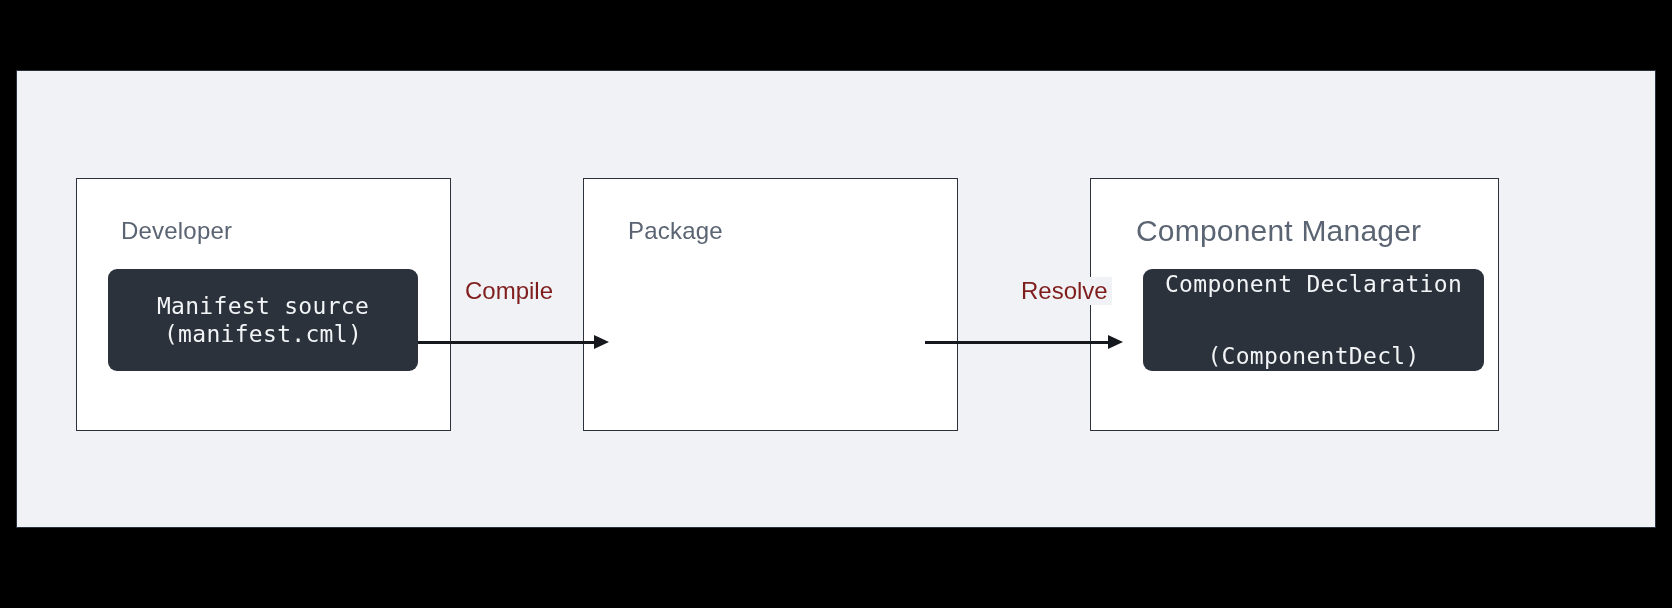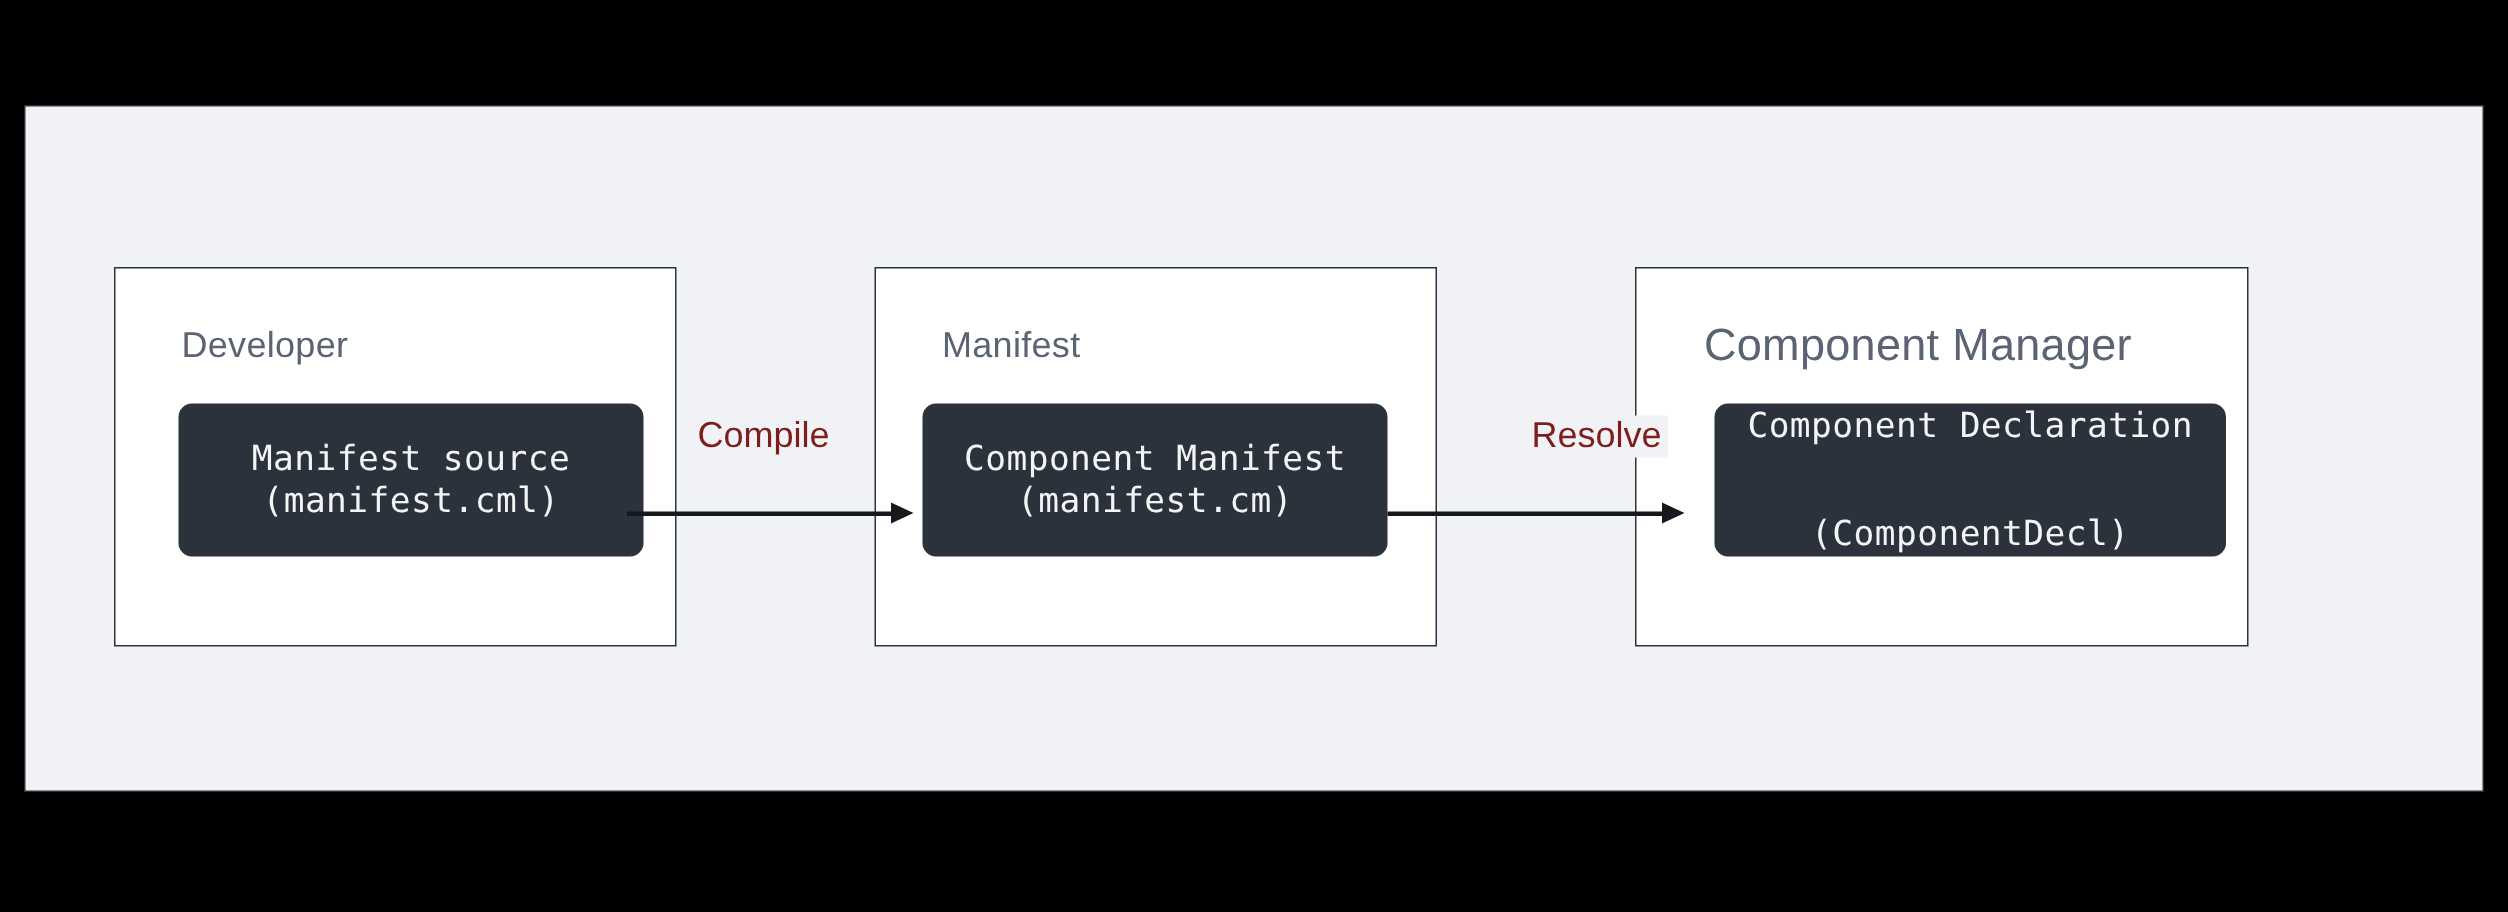--- a/index.html
+++ b/index.html
@@ -69,21 +69,21 @@
     flex-direction: column;
     align-items: center;
     justify-content: center;
     font-family: "DejaVu Sans Mono", monospace;
     color: #f2f4f6;
     font-size: 23px;
     line-height: 1.22;
     white-space: nowrap;
     letter-spacing: 0.3px;
   }
-  .node-manifest-source { left: 91px;   width: 310px; margin-left: 11px; }  
+  .node-manifest-source { left: 91px;   width: 310px; }  
   .node-component-manifest { left: 598px; width: 310px; } 
   .node-component-decl  { left: 1126px; width: 341px; gap: 43px; }  
 
   .node-line { display: block; }
 
   
   .edge {
     position: absolute;
     top: 268px;            
     height: 6px;
@@ -129,36 +129,32 @@
 
 <div id="stage">
 
   <div class="canvas">
 
     <div class="group group-developer">
       <div class="group-title">Developer</div>
     </div>
 
     <div class="group group-package">
-      <div class="group-title">Manifest</div>
+      <div class="group-title">Package</div>
     </div>
 
     <div class="group group-cm">
       <div class="group-title">Component Manager</div>
     </div>
 
     <div class="node node-manifest-source">
       <span class="node-line">Manifest source</span>
       <span class="node-line">(manifest.cml)</span>
     </div>
 
-    <div class="node node-component-manifest">
-      <span class="node-line">Component Manifest</span>
-      <span class="node-line">(manifest.cm)</span>
-    </div>
 
     <div class="node node-component-decl">
       <span class="node-line">Component Declaration</span>
       <span class="node-line">(ComponentDecl)</span>
     </div>
 
     <div class="edge edge-compile">
       <div class="edge-line"></div>
       <div class="edge-head"></div>
     </div>

